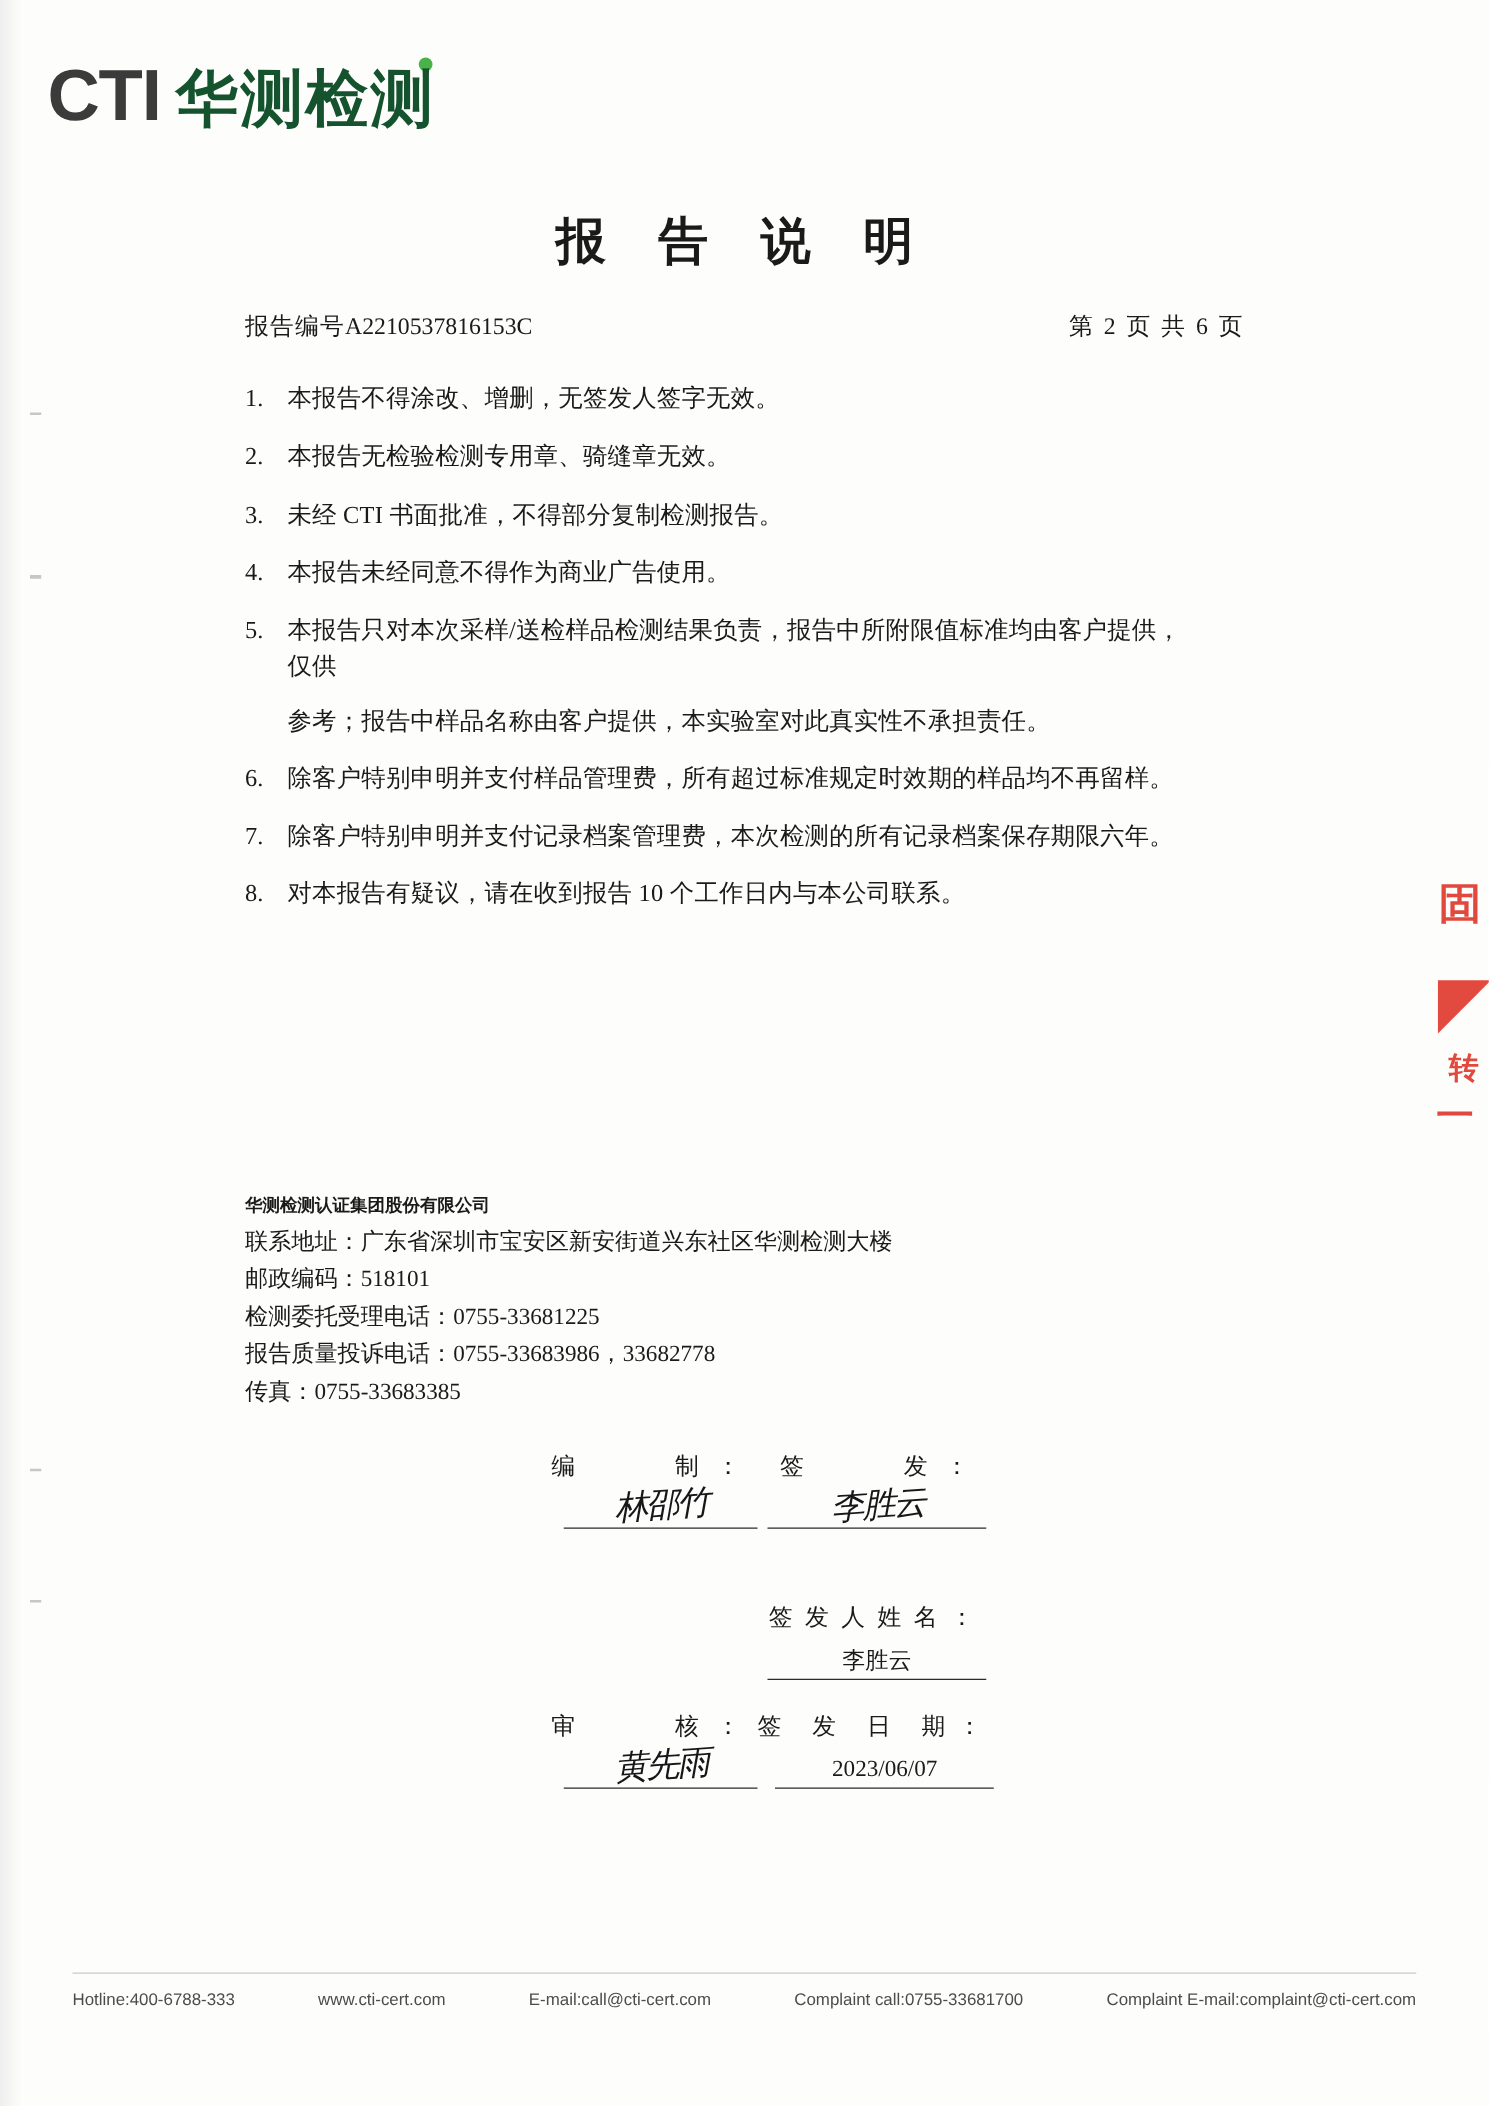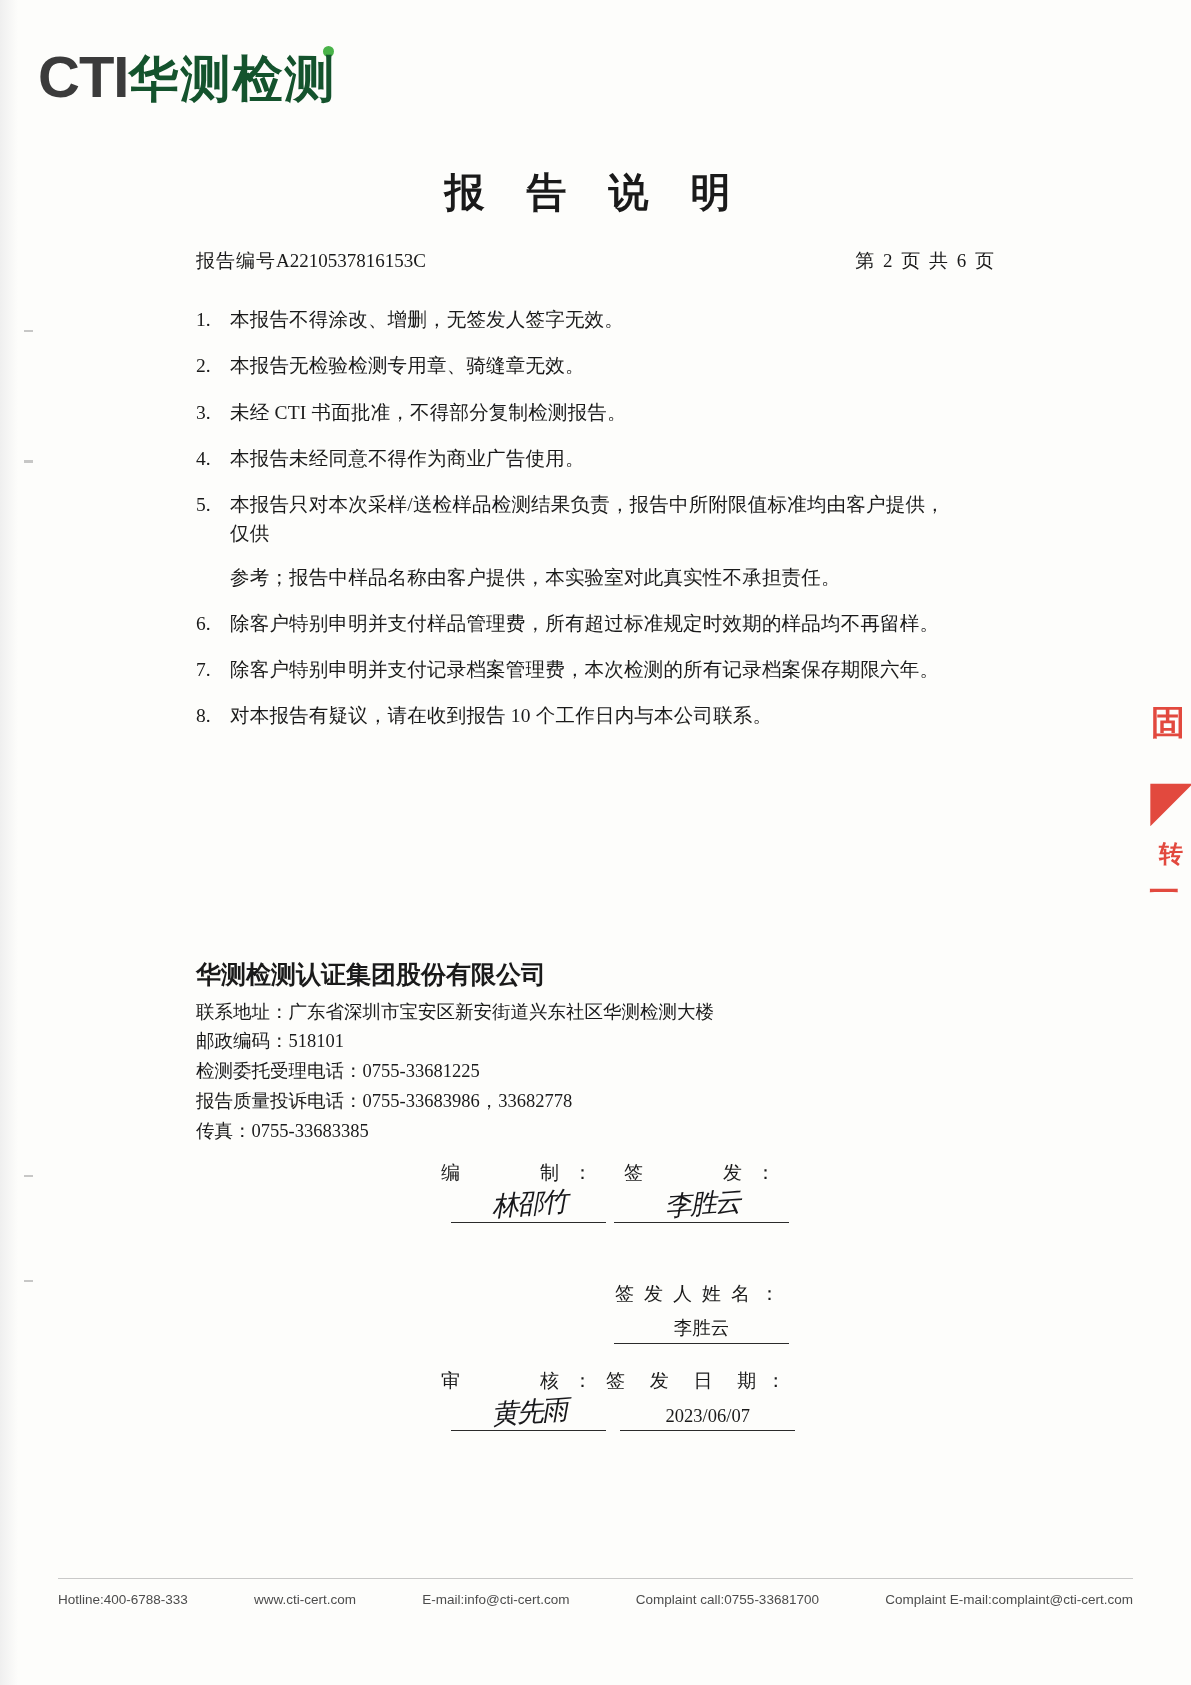--- a/index.html
+++ b/index.html
@@ -21,21 +21,21 @@
     background: #fdfdfb;
   }
 
   
   .logo {
     position: absolute;
     left: 38px;
     top: 48px;
     display: flex;
     align-items: flex-end;
-    gap: 0;
+    gap: 12px;
   }
   .logo-cti {
     font-family: "Liberation Sans", sans-serif;
     font-weight: bold;
     font-size: 58px;
     letter-spacing: -1px;
     color: #3b3b3b;
     line-height: 1;
     position: relative;
   }
@@ -114,21 +114,21 @@
   
   .company {
     position: absolute;
     left: 196px;
     top: 955px;
     font-size: 18.5px;
     line-height: 1.62;
   }
   .company-name {
     font-weight: bold;
-    font-size: 25px;
+    font-size: 14px;
     margin-bottom: 2px;
   }
 
   
   .sig-area {
     position: absolute;
     left: 196px;
     top: 1160px;
     width: 790px;
   }
@@ -357,18 +357,18 @@
         </span>
       </div>
     </div>
 
   </div>
 
   <div class="footer-rule"></div>
   <div class="footer">
     <span>Hotline:400-6788-333</span>
     <span>www.cti-cert.com</span>
-    <span>E-mail:info@cti-cert.com</span>
+    <span>E-mail:call@cti-cert.com</span>
     <span>Complaint call:0755-33681700</span>
     <span>Complaint E-mail:complaint@cti-cert.com</span>
   </div>
 
 </div>
 
 </body></html>

